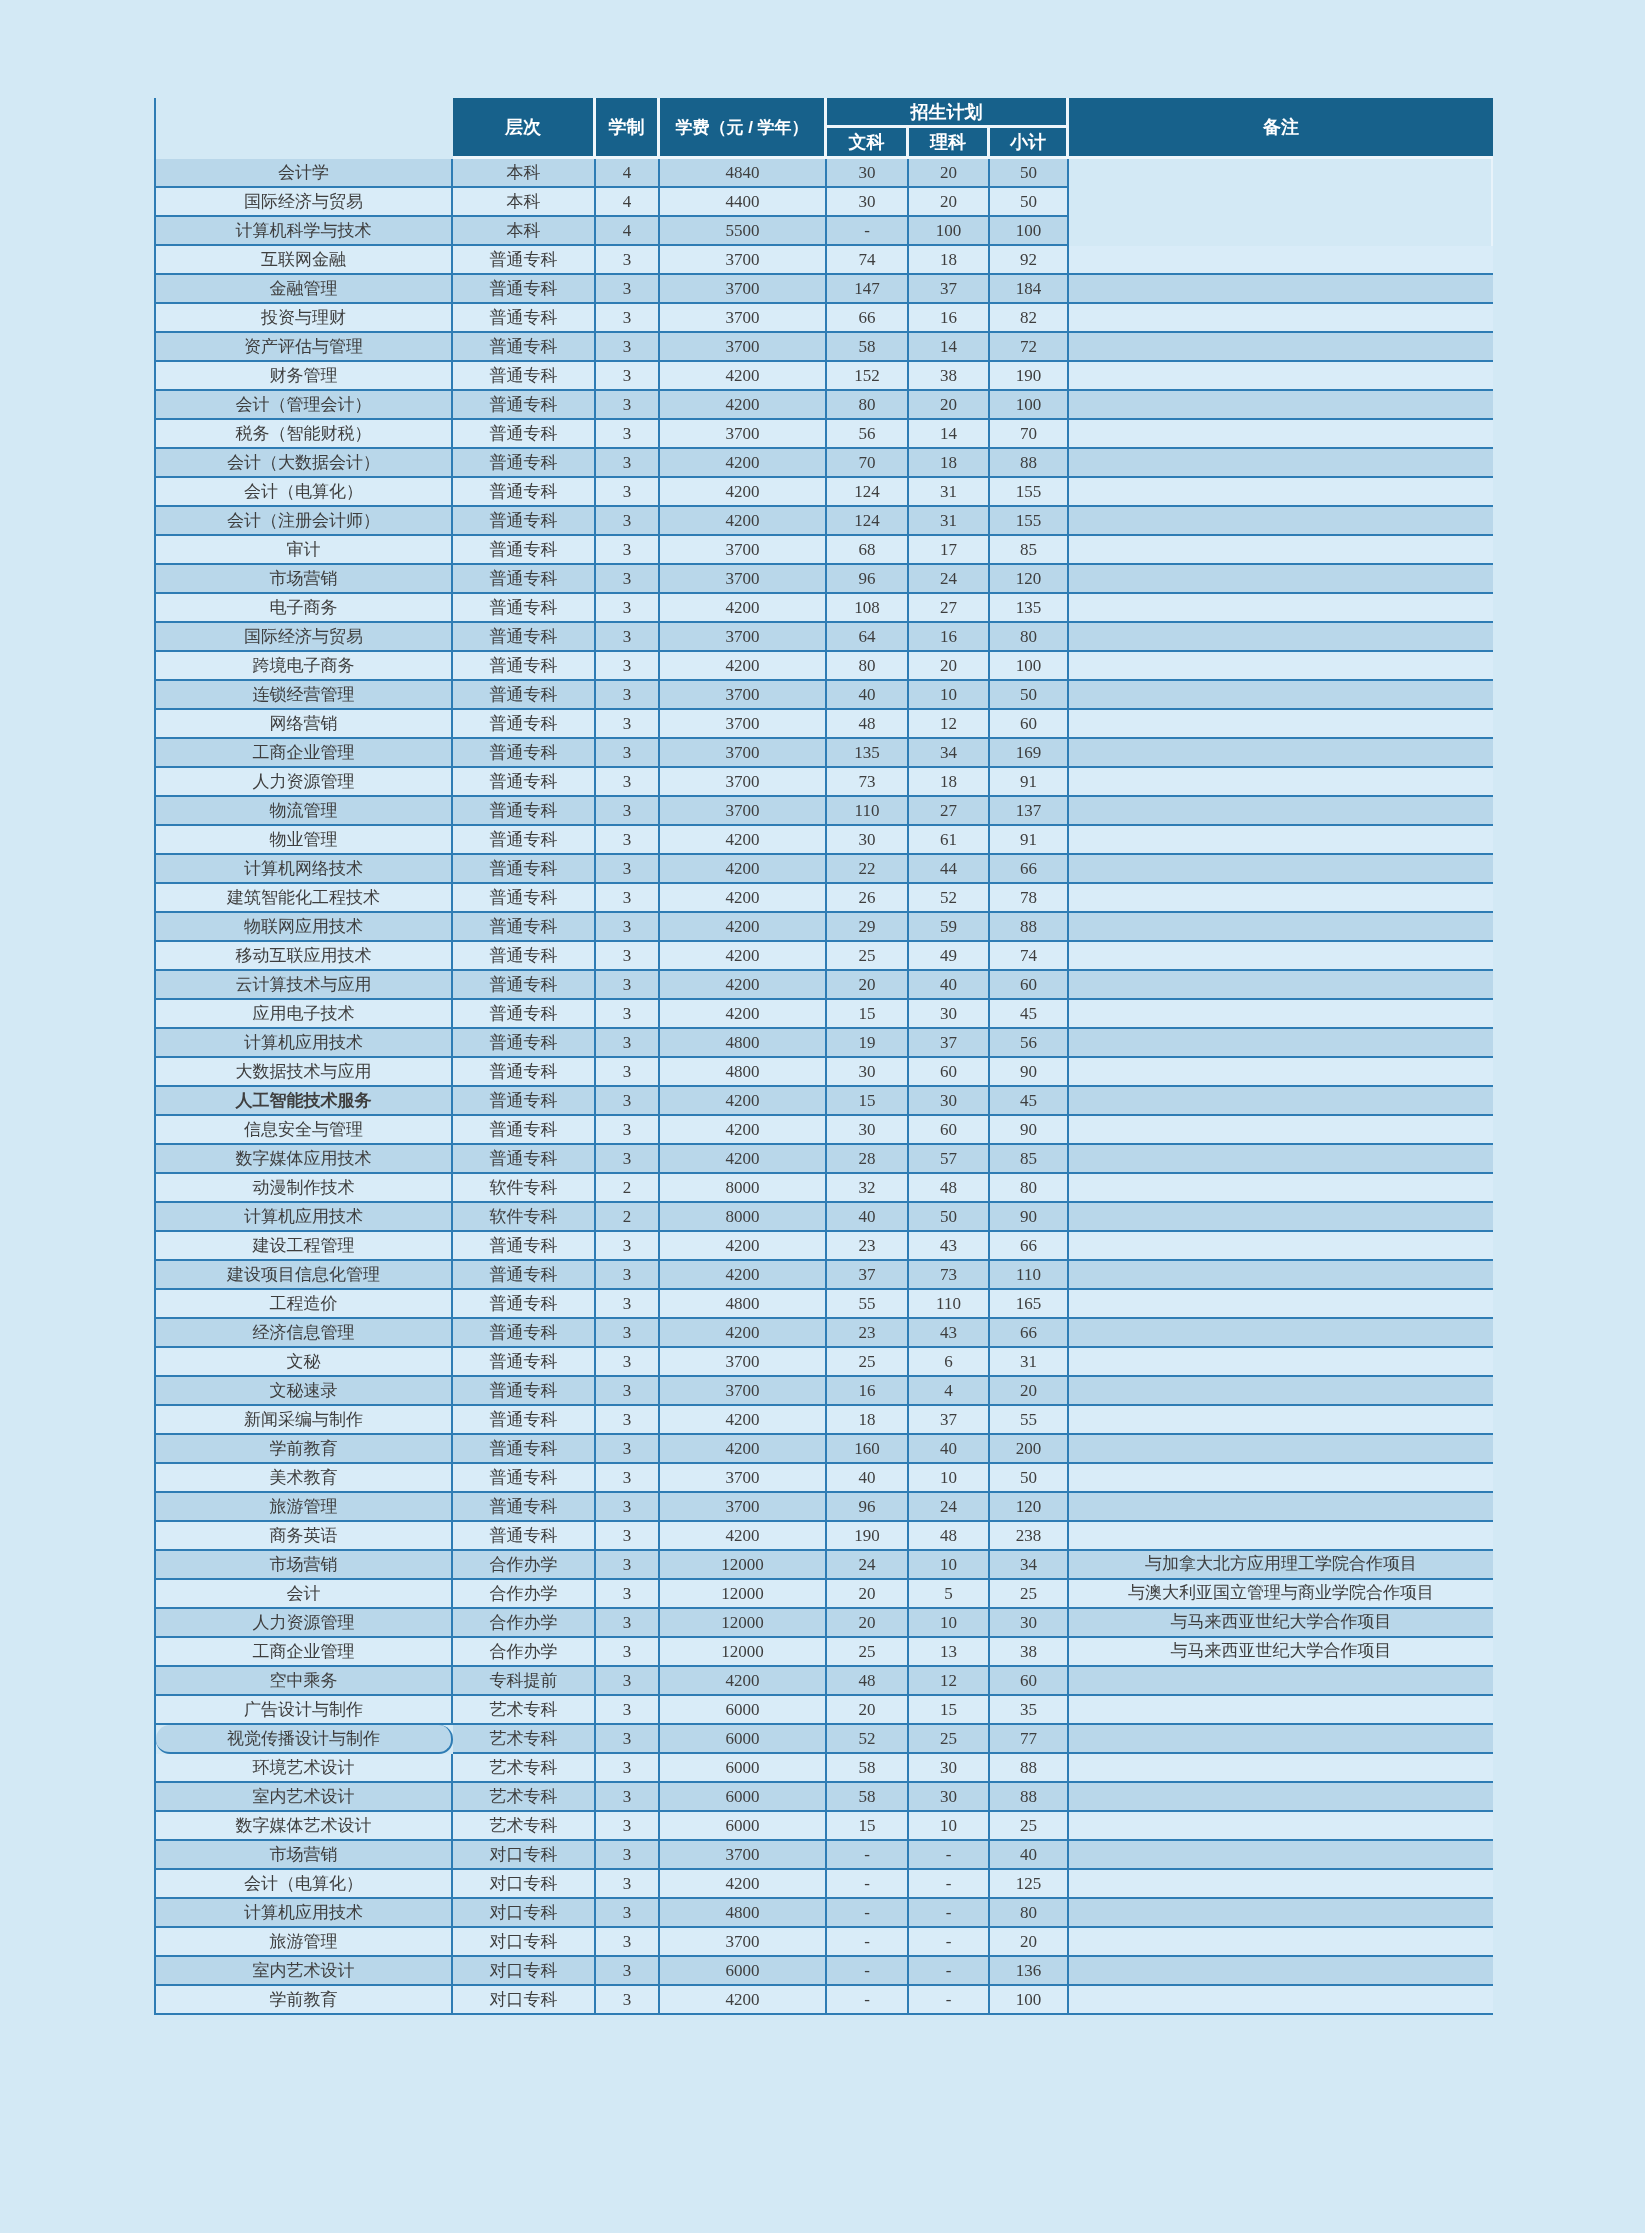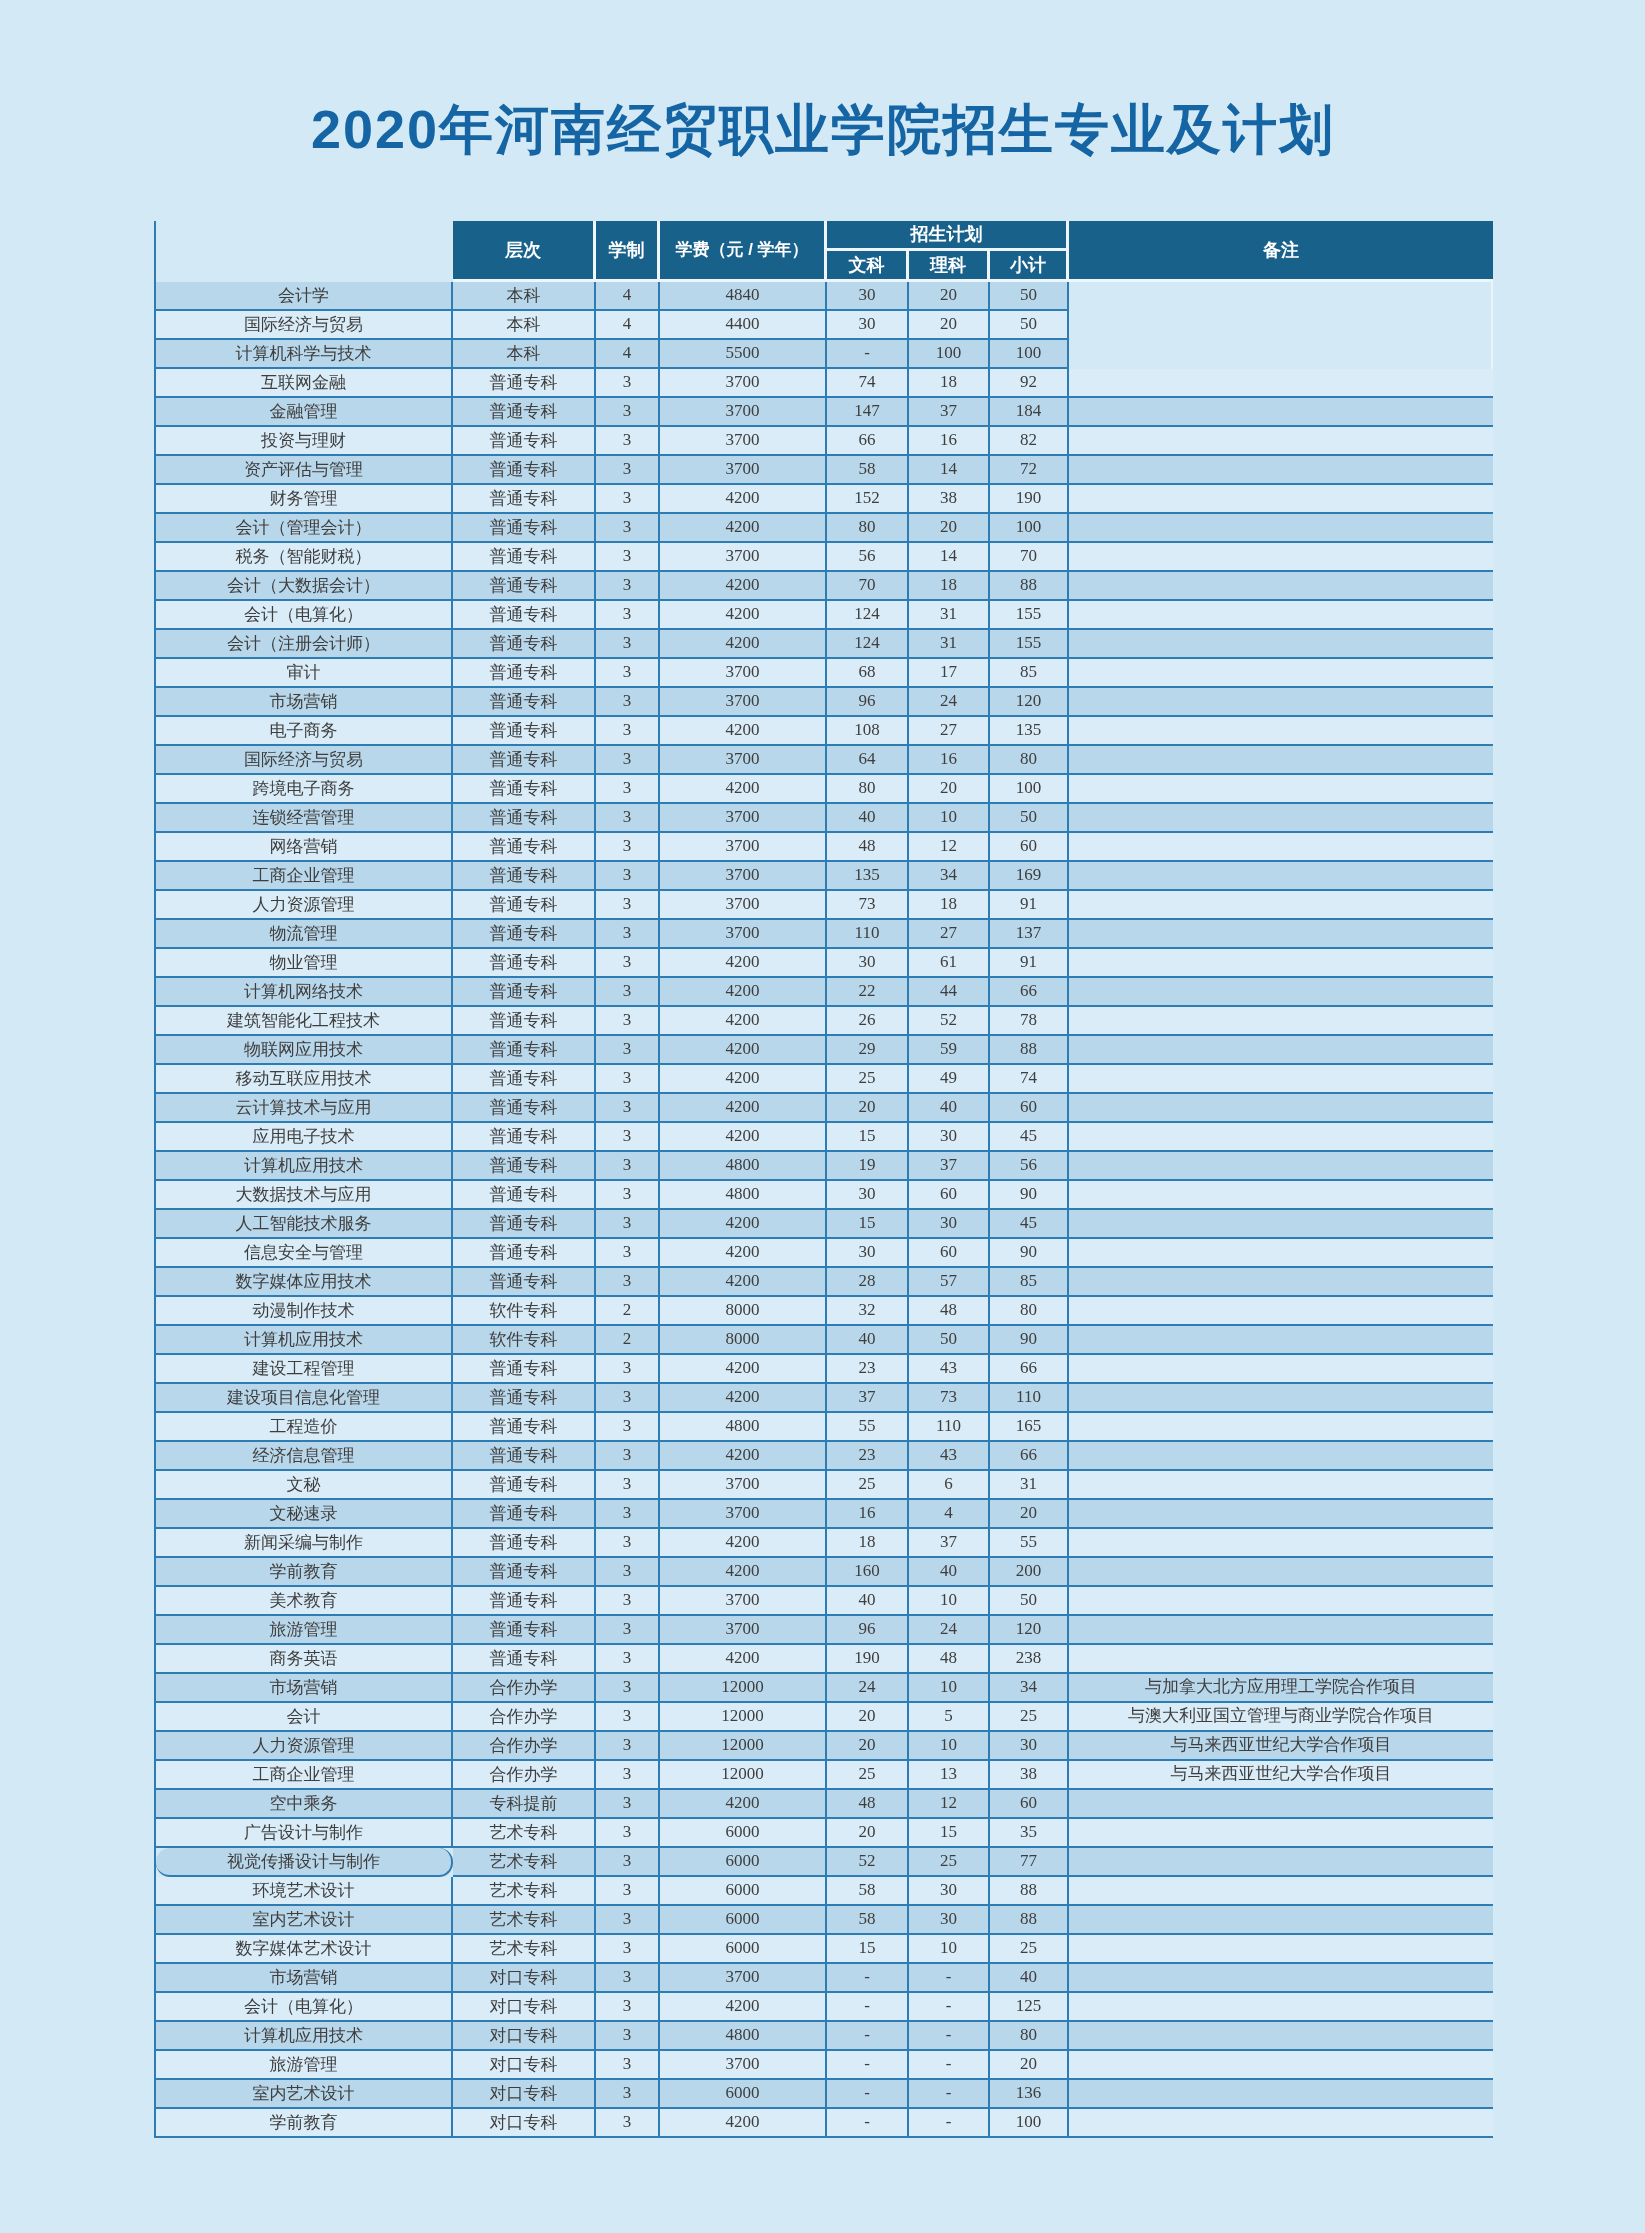--- a/index.html
+++ b/index.html
@@ -68,21 +68,20 @@
   .cell.remark {
     white-space:pre-line;
     line-height:1.7;
     padding:0 8px;
   }
 </style>
 </head>
 <body>
 
 <main>
-  <h1 class="title">2020年河南经贸职业学院招生专业及计划</h1>
 
   <section class="tbl">
     <div class="hcell h-level">层次</div>
     <div class="hcell h-duration">学制</div>
     <div class="hcell h-tuition">学费（元 / 学年）</div>
     <div class="hcell h-plan">招生计划</div>
     <div class="hcell h-arts">文科</div>
     <div class="hcell h-science">理科</div>
     <div class="hcell h-subtotal">小计</div>
     <div class="hcell h-remark">备注</div>
@@ -333,21 +332,21 @@
       <div class="cell dark" style="grid-area: 33 / 7;">56</div>
       <div class="cell remark last-col dark" style="grid-area: 33 / 8;"></div>
       <div class="cell light" style="grid-area: 34 / 1;">大数据技术与应用</div>
       <div class="cell light" style="grid-area: 34 / 2;">普通专科</div>
       <div class="cell light" style="grid-area: 34 / 3;">3</div>
       <div class="cell light" style="grid-area: 34 / 4;">4800</div>
       <div class="cell light" style="grid-area: 34 / 5;">30</div>
       <div class="cell light" style="grid-area: 34 / 6;">60</div>
       <div class="cell light" style="grid-area: 34 / 7;">90</div>
       <div class="cell remark last-col light" style="grid-area: 34 / 8;"></div>
-      <div class="cell dark" style="grid-area: 35 / 1;">人工智能技术服务</div>
+      <div class="cell dark" style="grid-area: 35 / 1; font-weight: bold;">人工智能技术服务</div>
       <div class="cell dark" style="grid-area: 35 / 2;">普通专科</div>
       <div class="cell dark" style="grid-area: 35 / 3;">3</div>
       <div class="cell dark" style="grid-area: 35 / 4;">4200</div>
       <div class="cell dark" style="grid-area: 35 / 5;">15</div>
       <div class="cell dark" style="grid-area: 35 / 6;">30</div>
       <div class="cell dark" style="grid-area: 35 / 7;">45</div>
       <div class="cell remark last-col dark" style="grid-area: 35 / 8;"></div>
       <div class="cell light" style="grid-area: 36 / 1;">信息安全与管理</div>
       <div class="cell light" style="grid-area: 36 / 2;">普通专科</div>
       <div class="cell light" style="grid-area: 36 / 3;">3</div>

